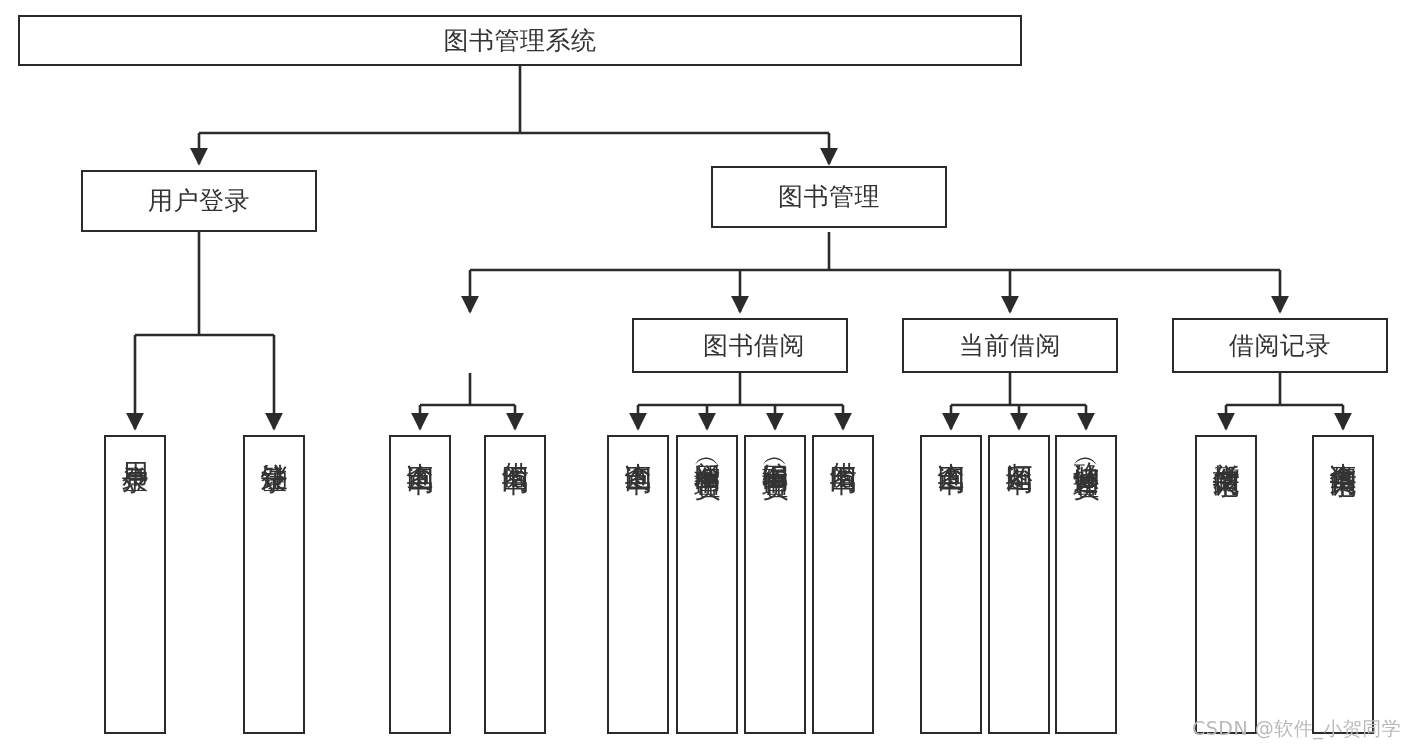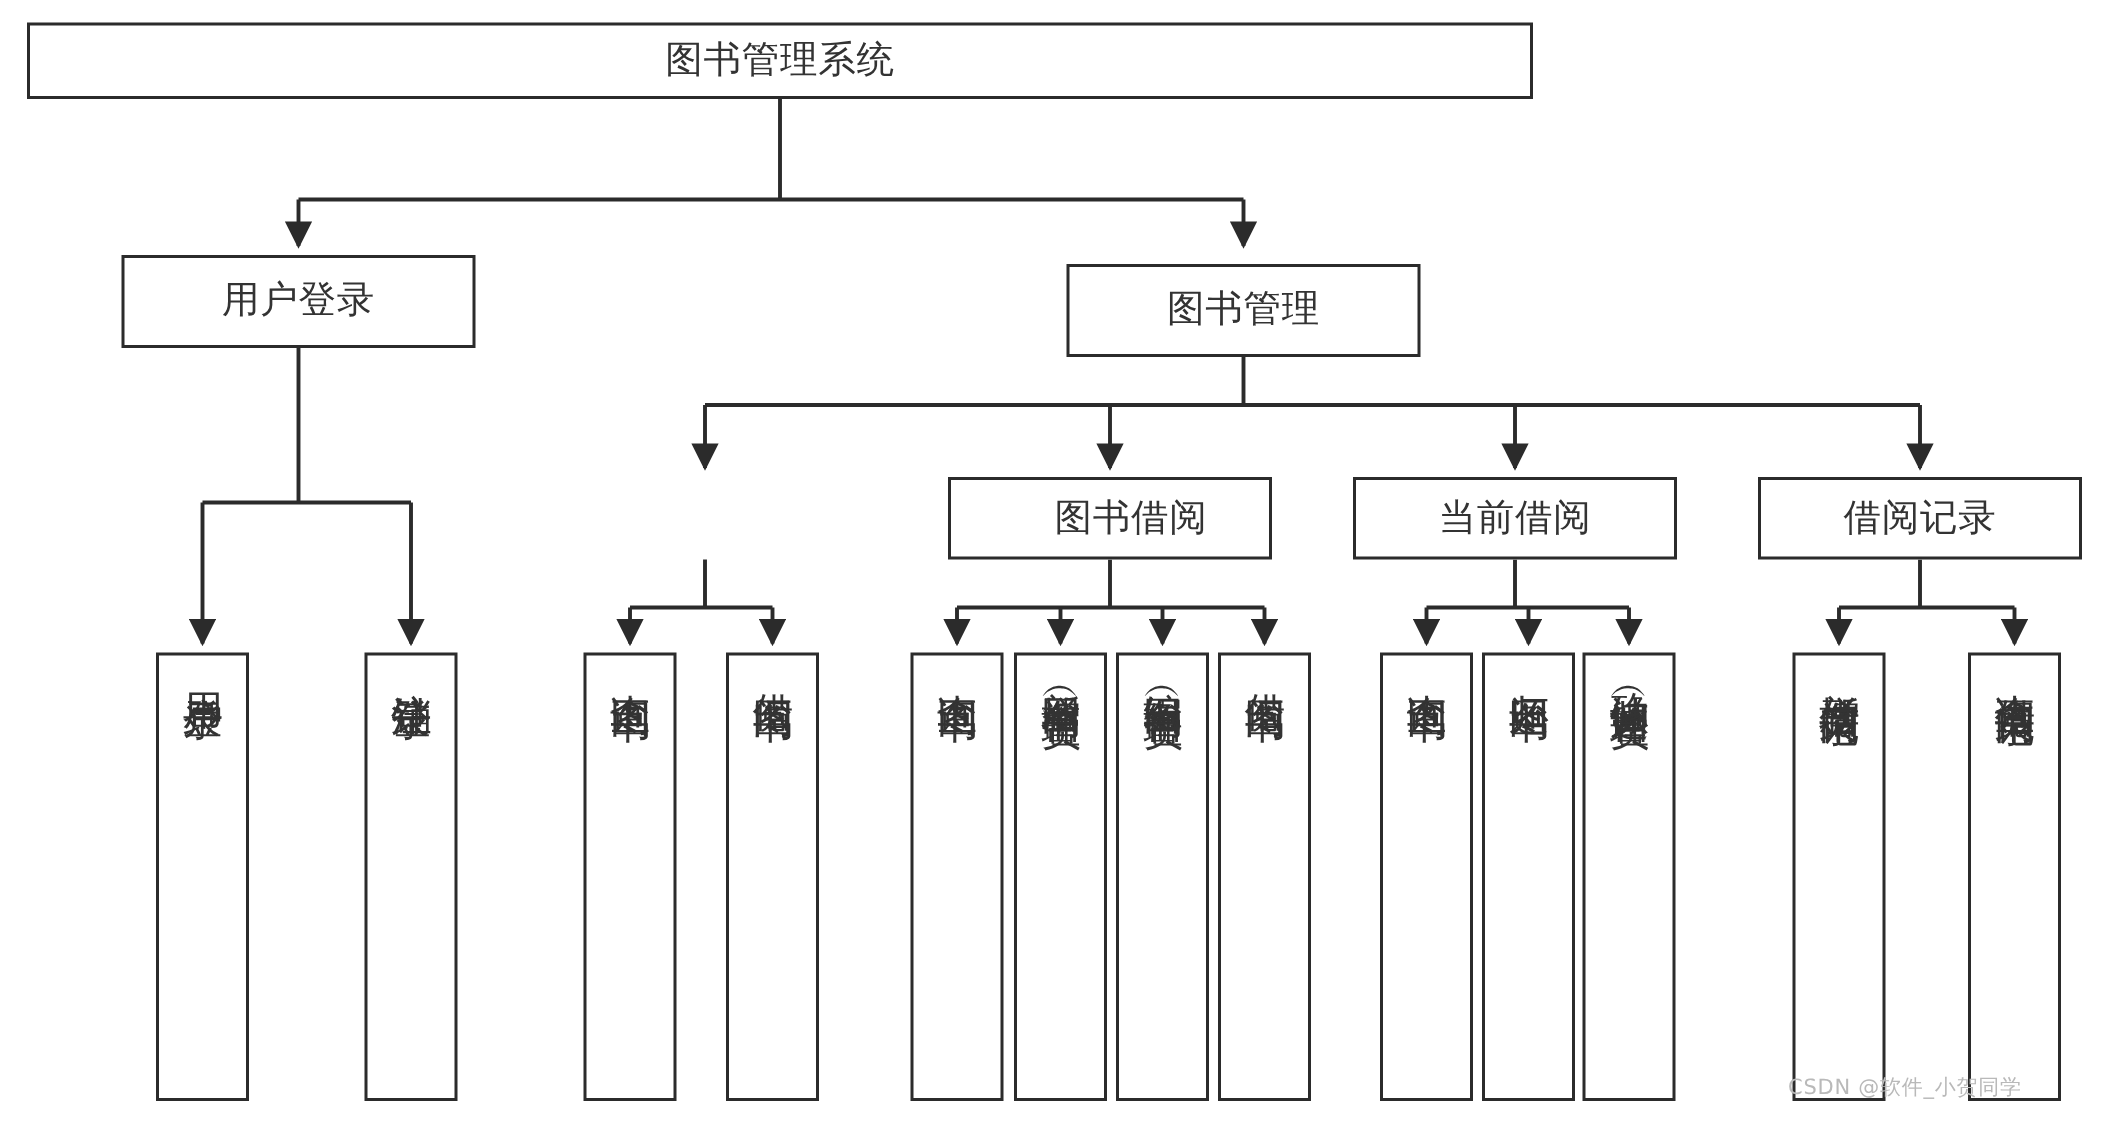--- a/index.html
+++ b/index.html
@@ -65,21 +65,21 @@
     line-height: 1.06;
     letter-spacing: 2px;
     white-space: nowrap;
   }
   .node.vert.tall .label {
     font-size: 26px;
   }
   .watermark {
     position: absolute;
     color: #b9b9b9;
-    font-size: 14px;
+    font-size: 19px;
     letter-spacing: 0.5px;
     z-index: 3;
     white-space: nowrap;
   }
 </style>
 </head>
 <body>
 
 <div id="canvas">
 
@@ -133,21 +133,21 @@
     </g>
   </svg>
 
   <div class="node root horiz" id="node-root" style="left: 18px; top: 15px; width: 1004px; height: 51px;">
     <span class="label">图书管理系统</span>
   </div>
 
   <div class="node horiz" id="node-l2-0" style="left: 81px; top: 170px; width: 236px; height: 62px;">
     <span class="label">用户登录</span>
   </div>
-  <div class="node horiz" id="node-l2-1" style="left: 711px; top: 176px; width: 236px; height: 62px;">
+  <div class="node horiz" id="node-l2-1" style="left: 711px; top: 166px; width: 236px; height: 62px;">
     <span class="label">图书管理</span>
   </div>
 
   <div class="node horiz" id="node-l3-1" style="left: 632px; top: 318px; width: 216px; height: 55px; padding-left: 28px;">
     <span class="label">图书借阅</span>
   </div>
   <div class="node horiz" id="node-l3-2" style="left: 902px; top: 318px; width: 216px; height: 55px;">
     <span class="label">当前借阅</span>
   </div>
   <div class="node horiz" id="node-l3-3" style="left: 1172px; top: 318px; width: 216px; height: 55px;">

